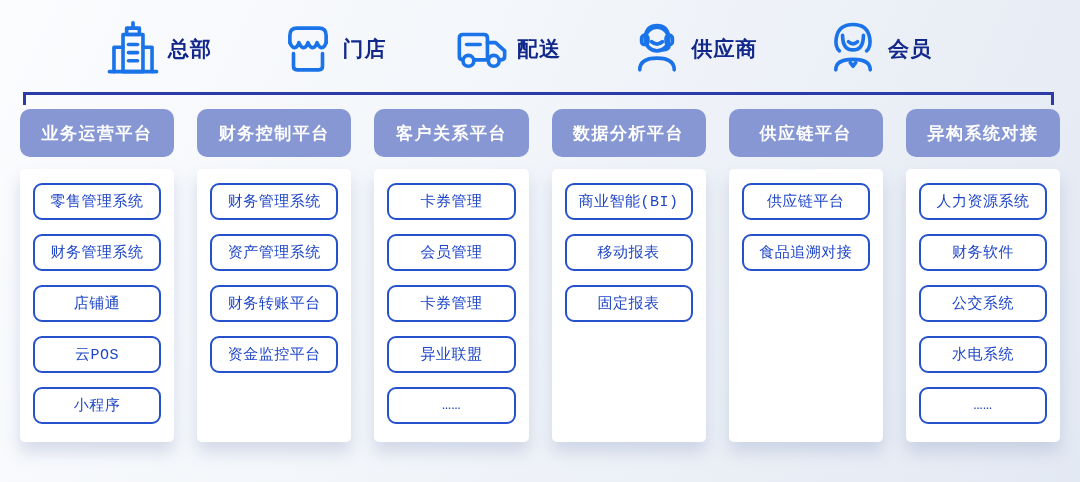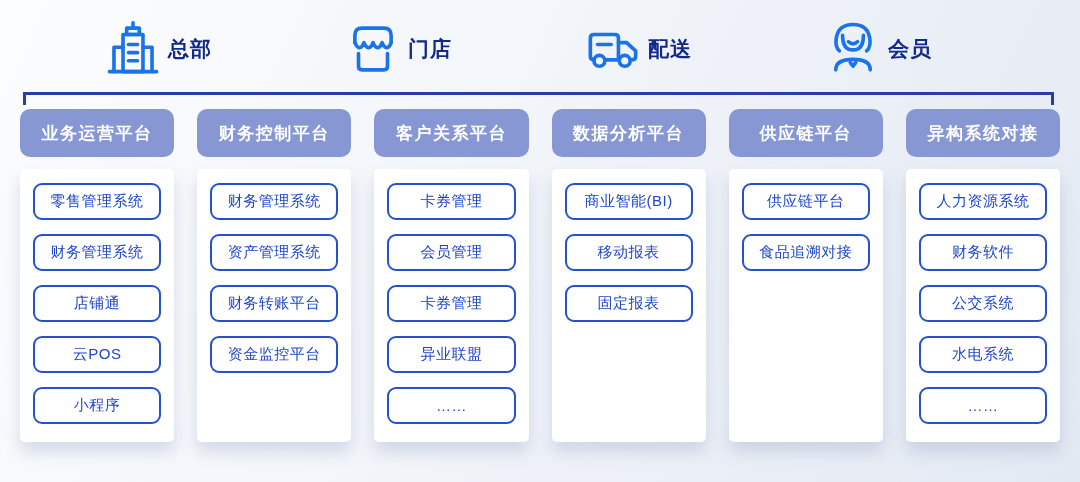--- a/index.html
+++ b/index.html
@@ -35,21 +35,21 @@
   .column{display:flex;flex-direction:column;}
   .header-pill{
     height:48px;border-radius:10px;background:#8697d3;color:#ffffff;
     display:flex;align-items:center;justify-content:center;
     font-size:17px;font-weight:bold;letter-spacing:1.5px;white-space:nowrap;
   }
   .card{
     margin-top:12px;height:273px;box-sizing:border-box;
     background:#ffffff;border-radius:5px;
     box-shadow:0 10px 16px rgba(135,150,190,0.30);
-    padding:14px 13px;display:flex;flex-direction:column;gap:14px;
+    padding:14px 13px;display:flex;flex-direction:column;gap:14px;font-family:Liberation Mono, monospace;
   }
   .item{
     height:37px;min-height:37px;box-sizing:border-box;
     border:2px solid #2552cc;border-radius:9px;background:#ffffff;
     color:#1f46c8;font-size:15px;font-weight:500;letter-spacing:0.5px;
     display:flex;align-items:center;justify-content:center;white-space:nowrap;
   }
 </style>
 </head>
 <body>
@@ -98,20 +98,36 @@
           <line x1="15" y1="27" x2="30" y2="27"></line>
           <path d="M38 25 H47 L57 34 V40 Q57 44 53 44 H51"></path>
           <circle cx="17" cy="45" r="6"></circle>
           <circle cx="45" cy="45" r="6"></circle>
         </g>
           </svg>
       </span>
       <span class="entity-label">配送</span>
     </div>
 
+    <div class="entity">
+      <span>
+        <svg viewBox="0 0 64 64">
+            <g fill="none" stroke="#1a73e8" stroke-width="4" stroke-linecap="round" stroke-linejoin="round">
+          <circle cx="32" cy="21" r="13"></circle>
+          <path d="M19 18 Q21 6 32 6 Q43 6 45 18"></path>
+          <rect x="15" y="17" width="7" height="10" rx="3"></rect>
+          <rect x="42" y="17" width="7" height="10" rx="3"></rect>
+          <path d="M45.5 27 Q45.5 33 38 33"></path>
+          <path d="M26 24 Q32 29 38 24"></path>
+          <path d="M13 55 Q13 42 32 42 Q51 42 51 55"></path>
+        </g>
+          </svg>
+      </span>
+      <span class="entity-label">供应商</span>
+    </div>
 
     <div class="entity">
       <span>
         <svg viewBox="0 0 64 64">
             <g fill="none" stroke="#1a73e8" stroke-width="4" stroke-linecap="round" stroke-linejoin="round">
           <path d="M17 34 Q12 30 13.5 20 Q16 5 32 5 Q48 5 50.5 20 Q52 30 47 34"></path>
           <path d="M20.5 17 Q20.5 33 32 33 Q43.5 33 43.5 17"></path>
           <path d="M27 24 Q32 28.5 37 24"></path>
           <path d="M13 55 Q13 43.5 32 43.5 Q51 43.5 51 55"></path>
           <path d="M29 47 L32 51 L35 47"></path>

